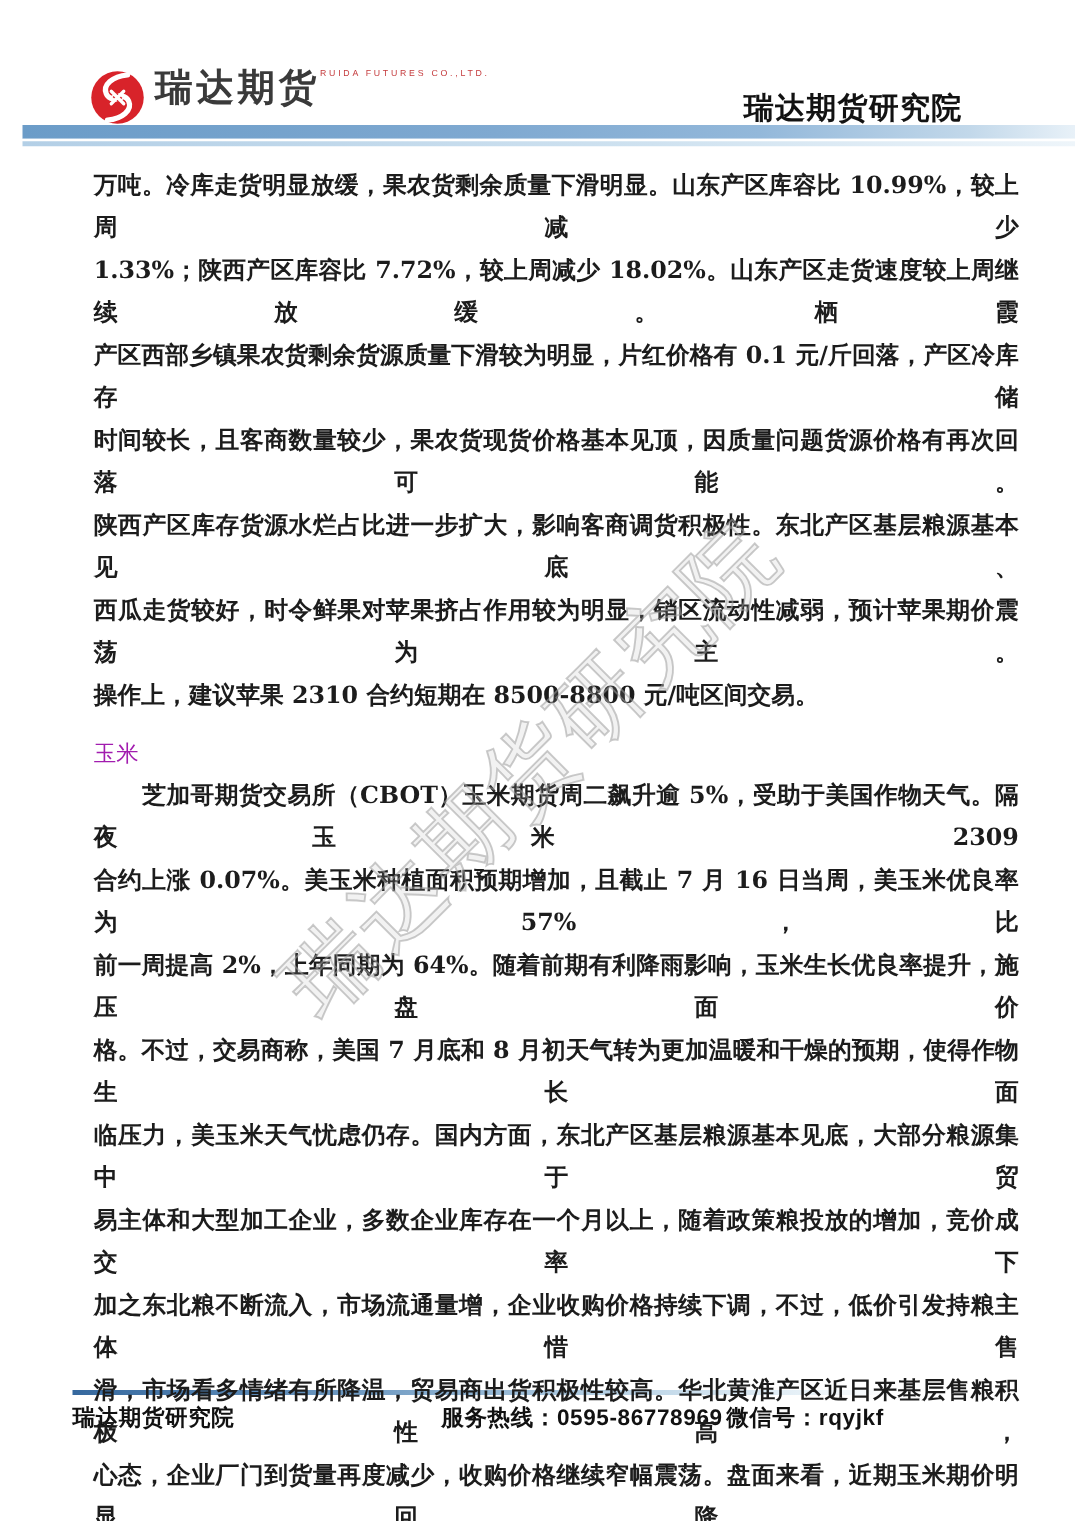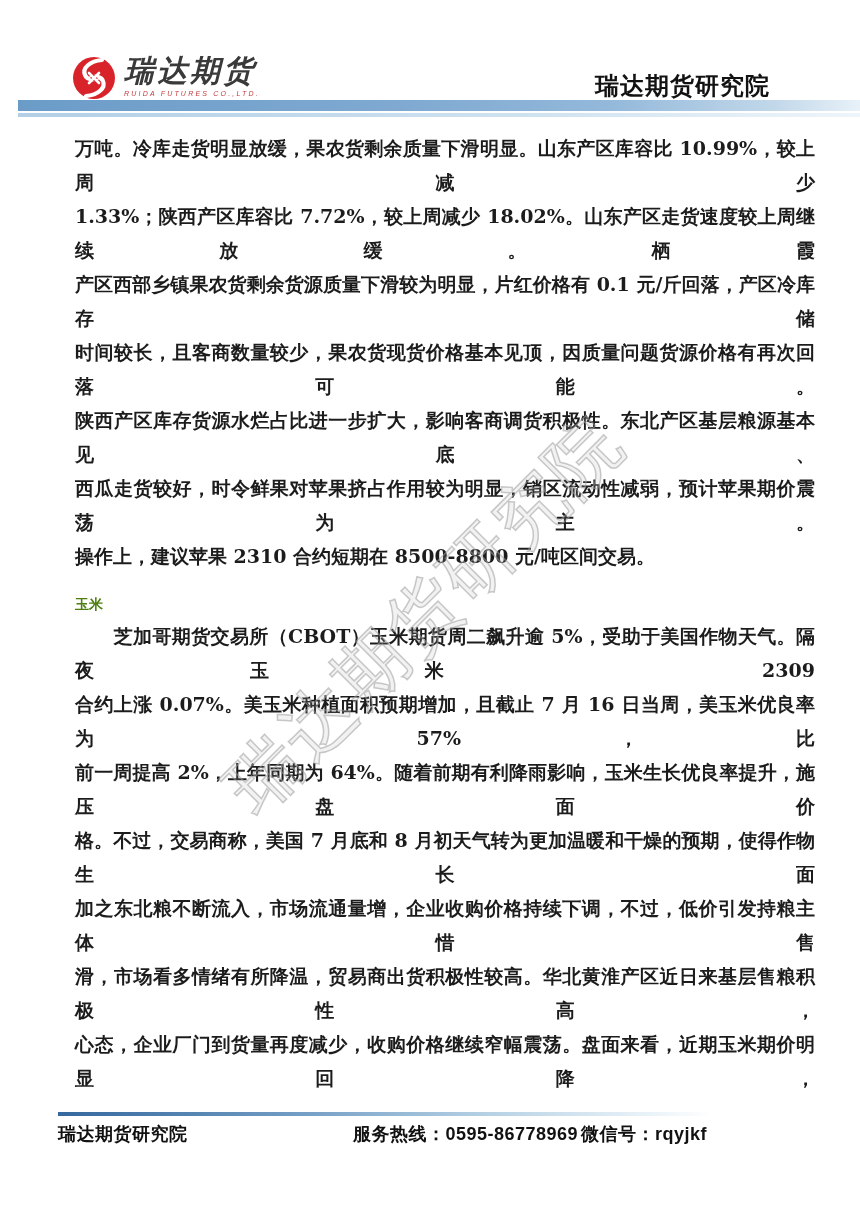--- a/index.html
+++ b/index.html
@@ -7,21 +7,21 @@
     position:relative;
     width:860px;height:1217px;
     background:#ffffff;
     overflow:hidden;
     font-family:"DejaVu Serif","Liberation Serif",serif;
   }
 
   
   .logo{position:absolute;left:70px;top:54px;display:flex;align-items:flex-start;}
   .logo-mark{width:48px;height:50px;flex:0 0 auto;}
-  .logo-textcol{margin-left:6px;display:flex;flex-direction:column;font-style:italic;}
+  .logo-textcol{margin-left:6px;display:flex;flex-direction:row;}
   .logo-cn{
     font-family:"Liberation Sans","DejaVu Sans",sans-serif;
     font-weight:bold;font-size:30px;line-height:34px;color:#3a3a3a;letter-spacing:3px;
   }
   .logo-en{
     font-family:"Liberation Sans","DejaVu Sans",sans-serif;
     font-size:7px;color:#c43a3c;letter-spacing:2.2px;margin-top:2px;
   }
   .header-title{
     position:absolute;left:595px;top:70px;
@@ -51,21 +51,21 @@
   }
 
   
   .doc{
     position:absolute;left:75px;top:131px;width:740px;
     font-size:19px;line-height:34px;color:#1c1c1c;z-index:2;
   }
   .tline{text-align:justify;text-align-last:justify;font-weight:bold;}
   .tline.short{text-align:justify;text-align-last:left;}
   .sec-h{
-    margin:0;font-size:14px;font-weight:bold;color:#4d7c0f;
+    margin:0;font-size:18px;font-weight:normal;color:#a21caf;
   }
   .sec-h.corn{margin-top:16px;line-height:30px;}
 
   
   .frule{
     position:absolute;left:58px;top:1112px;width:655px;height:4px;
     background:linear-gradient(to right,#35689e 0%,#6f9ac2 35%,#b5d0e4 65%,#e9f2f8 90%,rgba(255,255,255,0) 100%);
   }
   .ftext{
     position:absolute;top:1122px;
@@ -113,20 +113,22 @@
     <div class="tline">时间较长，且客商数量较少，果农货现货价格基本见顶，因质量问题货源价格有再次回落可能。</div>
     <div class="tline">陕西产区库存货源水烂占比进一步扩大，影响客商调货积极性。东北产区基层粮源基本见底、</div>
     <div class="tline">西瓜走货较好，时令鲜果对苹果挤占作用较为明显，销区流动性减弱，预计苹果期价震荡为主。</div>
     <div class="tline short">操作上，建议苹果 2310 合约短期在 8500-8800 元/吨区间交易。</div>
 
     <h2 class="sec-h corn">玉米</h2>
     <div class="tline">　　芝加哥期货交易所（CBOT）玉米期货周二飙升逾 5%，受助于美国作物天气。隔夜玉米 2309</div>
     <div class="tline">合约上涨 0.07%。美玉米种植面积预期增加，且截止 7 月 16 日当周，美玉米优良率为 57%，比</div>
     <div class="tline">前一周提高 2%，上年同期为 64%。随着前期有利降雨影响，玉米生长优良率提升，施压盘面价</div>
     <div class="tline">格。不过，交易商称，美国 7 月底和 8 月初天气转为更加温暖和干燥的预期，使得作物生长面</div>
+    <div class="tline">临压力，美玉米天气忧虑仍存。国内方面，东北产区基层粮源基本见底，大部分粮源集中于贸</div>
+    <div class="tline">易主体和大型加工企业，多数企业库存在一个月以上，随着政策粮投放的增加，竞价成交率下</div>
     <div class="tline">加之东北粮不断流入，市场流通量增，企业收购价格持续下调，不过，低价引发持粮主体惜售</div>
     <div class="tline">滑，市场看多情绪有所降温，贸易商出货积极性较高。华北黄淮产区近日来基层售粮积极性高，</div>
     <div class="tline">心态，企业厂门到货量再度减少，收购价格继续窄幅震荡。盘面来看，近期玉米期价明显回降，</div>
 
   </div>
 
   <div class="frule"></div>
   <div class="ftext f-org">瑞达期货研究院</div>
   <div class="ftext f-hotline">服务热线：0595-86778969</div>
   <div class="ftext f-wechat">微信号：rqyjkf</div>

